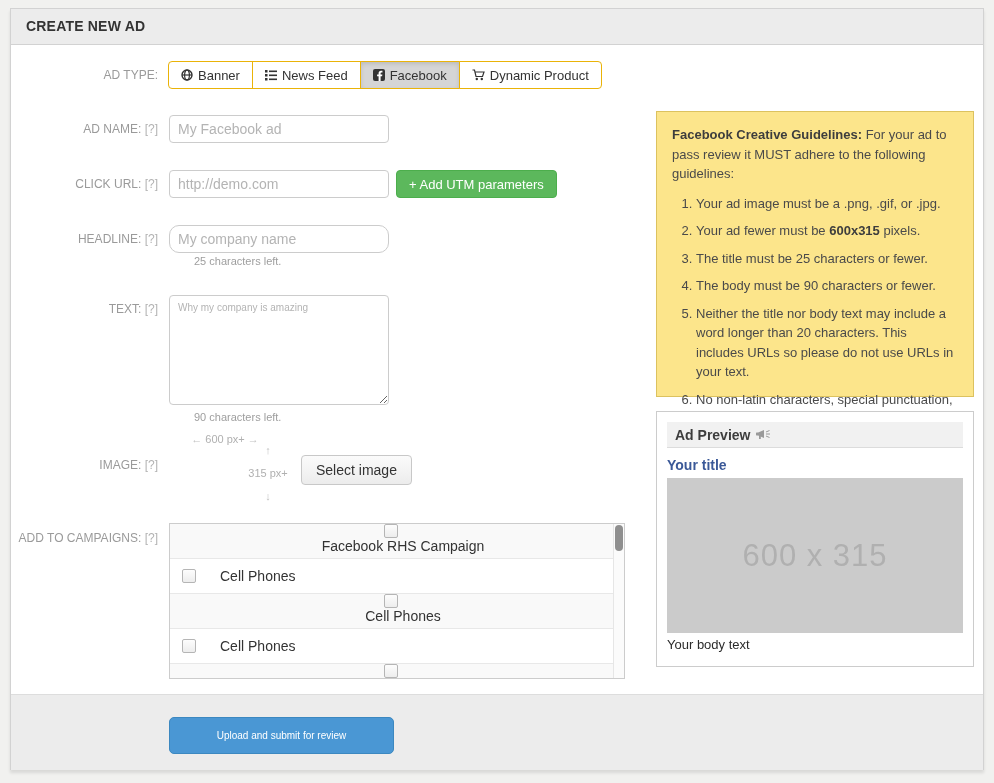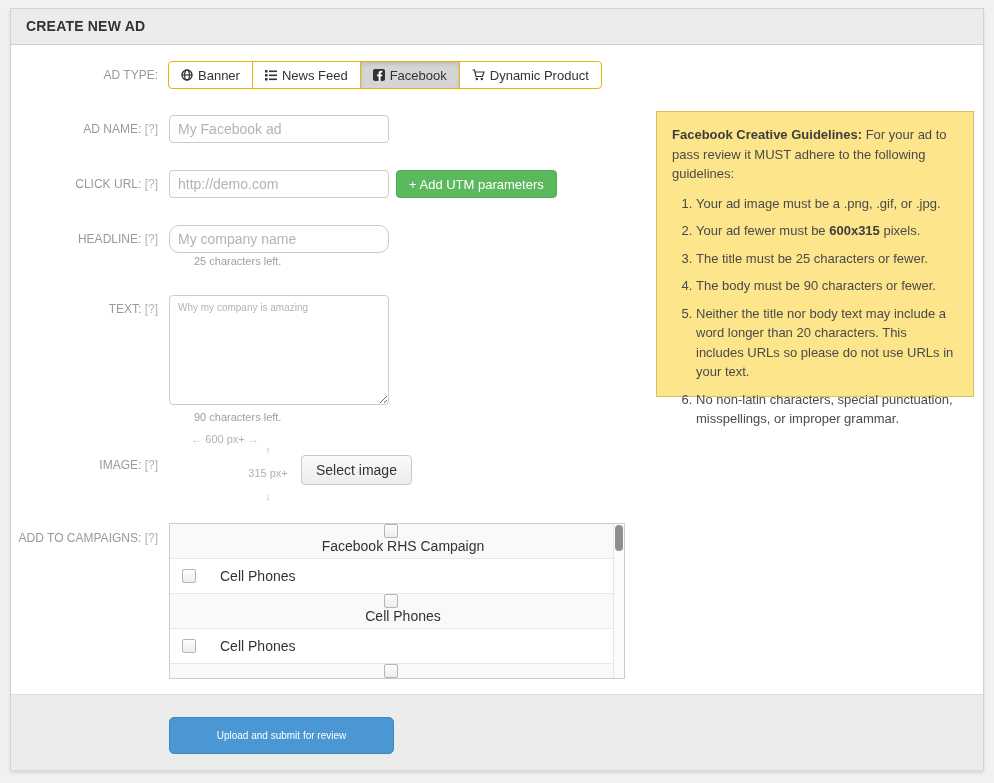--- a/index.html
+++ b/index.html
@@ -275,20 +275,36 @@
       <ol>
         <li>Your ad image must be a .png, .gif, or .jpg.</li>
         <li><span>Your ad fewer must be </span><b>600x315</b><span> pixels.</span></li>
         <li>The title must be 25 characters or fewer.</li>
         <li>The body must be 90 characters or fewer.</li>
         <li>Neither the title nor body text may include a word longer than 20 characters. This includes URLs so please do not use URLs in your text.</li>
         <li>No non-latin characters, special punctuation, misspellings, or improper grammar.</li>
       </ol>
     </div>
 
+    <div class="preview">
+      <div class="preview-head">
+        <span>Ad Preview</span>
+        <svg width="15" height="13" viewBox="0 0 15 13">
+            <path d="M1 5 L8 2 V10 L1 7 Z" fill="#9a9a9a"></path>
+            <rect x="0" y="4.6" width="2" height="2.8" fill="#9a9a9a"></rect>
+            <rect x="3" y="7.5" width="1.8" height="3.5" fill="#9a9a9a"></rect>
+            <path d="M10 4 L13.5 2.5 M10 6 H14 M10 8 L13.5 9.5" stroke="#9a9a9a" stroke-width="1" fill="none"></path>
+          </svg>
+      </div>
+      <div class="preview-title">Your title</div>
+      <div class="preview-img">
+        <span>600 x 315</span>
+      </div>
+      <div class="preview-body">Your body text</div>
+    </div>
 
   </div>
 
   <div class="panel-footer">
     <button class="btn-submit">Upload and submit for review</button>
   </div>
 
 </div>
 
 </body></html>

